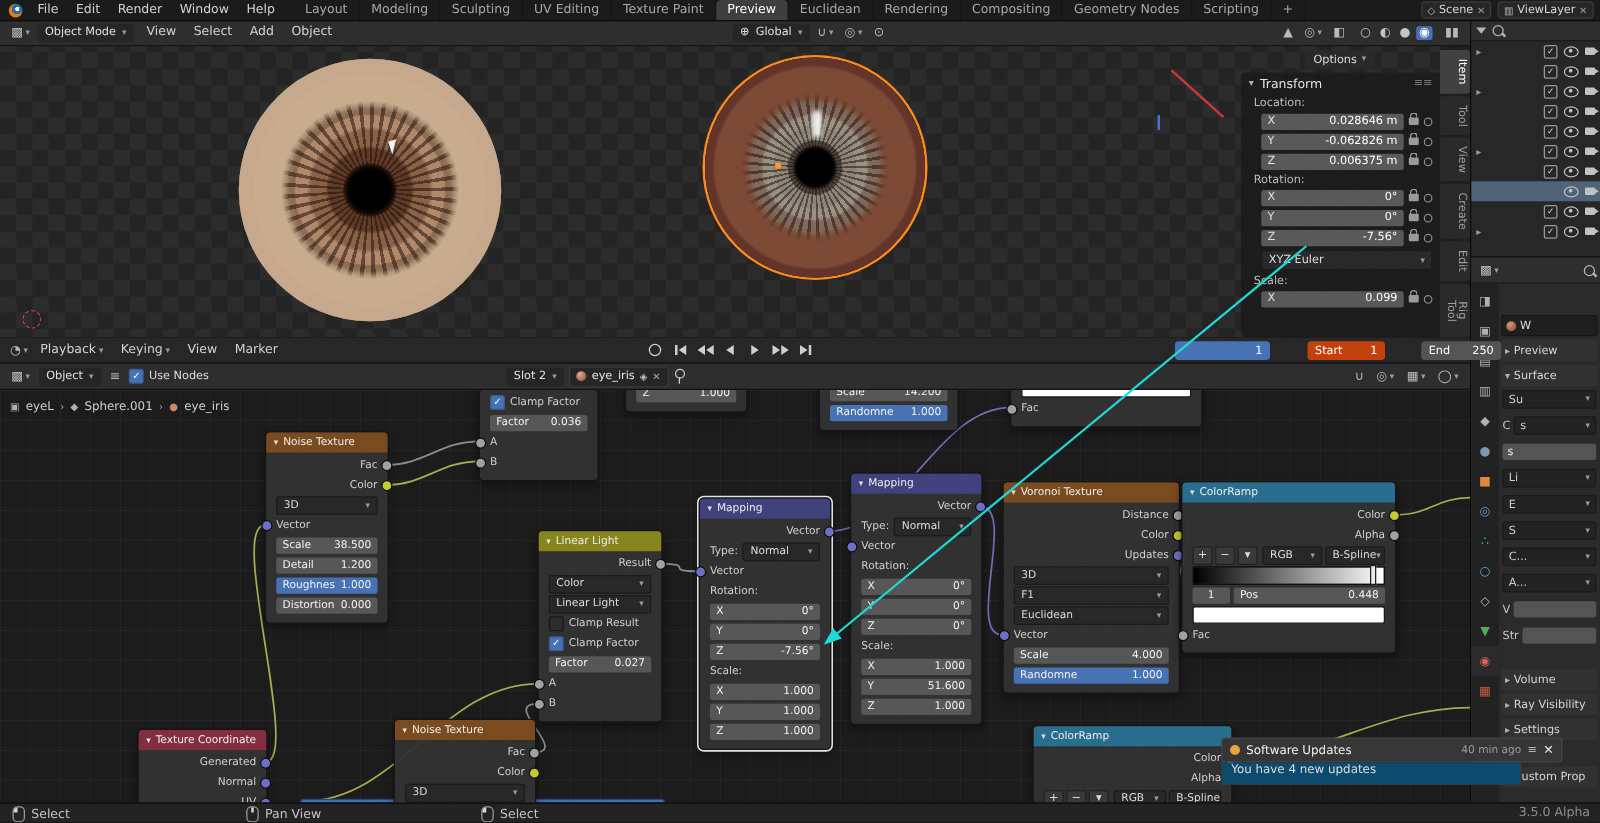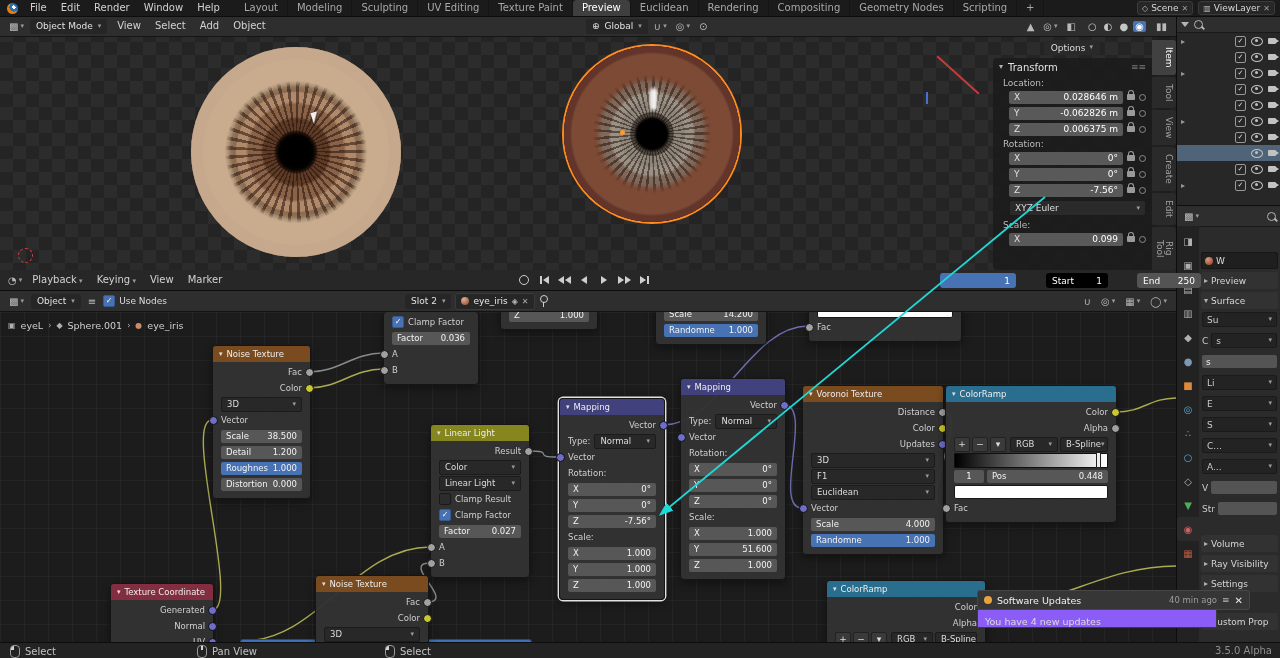--- a/index.html
+++ b/index.html
@@ -105,21 +105,21 @@
   #timeline{position:absolute;left:0;top:270px;width:1176px;height:21px;background:#272727;border-bottom:1px solid #0d0d0d;display:flex;align-items:center;padding:0 5px;box-sizing:border-box}
   #tl-menus{display:flex;align-items:center}
   #transport{position:absolute;left:516px;top:3px;display:flex;align-items:center;gap:4px}
   .t-btn{width:16px;height:14px;display:flex;align-items:center;justify-content:center;gap:1px}
   .trl{width:0;height:0;border-top:4px solid transparent;border-bottom:4px solid transparent;border-right:6px solid #cfcfcf}
   .trr{width:0;height:0;border-top:4px solid transparent;border-bottom:4px solid transparent;border-left:6px solid #cfcfcf}
   .tbar{width:2px;height:8px;background:#cfcfcf}
   .trec{width:8px;height:8px;border:1.5px solid #cfcfcf;border-radius:50%}
   .tl-field{position:absolute;top:3px;height:15px;border-radius:3px;display:flex;align-items:center;justify-content:space-between;padding:0 6px;font-size:9px;color:#fff}
   #frame-field{left:940px;width:64px;background:#4772b3;justify-content:flex-end}
-  #start-field{left:1046px;width:50px;background:#000000}
+  #start-field{left:1046px;width:50px;background:#c2410c}
   #end-field{left:1137px;width:52px;background:#545454}
 
   
   #shader{position:absolute;left:0;top:291px;width:1176px;height:351px}
   #shader-header{height:21px;background:#2e2e2e;border-bottom:1px solid #131313;display:flex;align-items:center;gap:4px;padding:0 6px;box-sizing:border-box}
   .check{width:10px;height:10px;border-radius:2px;background:#4772b3;border:1px solid #365a91;color:#fff;font-size:8px;line-height:9px;text-align:center}
   .mat-chip{display:flex;align-items:center;gap:4px;background:#262626;border:1px solid #3a3a3a;border-radius:3px;height:15px;padding:0 5px;font-size:9px;color:#e8e8e8}
   .mat-dot{width:8px;height:8px;border-radius:50%;background:radial-gradient(circle at 35% 30%,#e0b090,#8a4030)}
   .pin{position:relative;width:8px;height:12px}
   .pin:before{content:"";position:absolute;top:0;left:1px;width:6px;height:6px;border:1.5px solid #cfcfcf;border-radius:50%}
@@ -152,21 +152,21 @@
   .ghandle{position:absolute;top:-2px;width:5px;height:16px;background:#ececec;border:1px solid #222;box-sizing:border-box}
   .nswatch{flex:1;height:12px;background:#fff;border-radius:2px;border:1px solid #191919}
   .nbtn{flex:0 0 14px;height:13px;background:#3a3a3a;border:1px solid #222;border-radius:2px;display:flex;align-items:center;justify-content:center;color:#ddd;margin-right:2px;font-size:9px}
   .tools .ndrop{margin-left:2px}
 
   
   #notification{position:absolute;left:977px;top:590px;width:273px;z-index:60;font-size:9.5px}
   #notif-row1{height:20px;background:#363636;border:1px solid #474747;border-radius:3px;display:flex;align-items:center;gap:5px;padding:0 6px;box-sizing:border-box}
   #notif-dot{width:8px;height:8px;border-radius:50%;flex:none}
   #notif-time{margin-left:auto;color:#9c9c9c;font-size:8.5px}
-  #notif-row2{width:240px;height:18px;background:#8b5cf6;border:1px solid #3a3a3a;border-top:none;display:flex;align-items:flex-end;padding:0 7px;box-sizing:border-box;color:#dcdcdc}
+  #notif-row2{width:240px;height:18px;background:#0c4a6e;border:1px solid #3a3a3a;border-top:none;display:flex;align-items:flex-start;padding:0 7px;box-sizing:border-box;color:#dcdcdc}
 
   
   #statusbar{position:absolute;left:0;top:642px;width:100%;height:16px;background:#232323;border-top:1px solid #0d0d0d;z-index:20}
   .hint{position:absolute;top:2px;display:flex;align-items:center;color:#c3c3c3}
   .mouse{display:inline-block;width:8px;height:11px;border:1px solid #9a9a9a;border-radius:4px;position:relative;margin-right:5px}
   .mouse.left:before{content:"";position:absolute;left:0;top:0;width:3px;height:4px;background:#d5d5d5;border-radius:3px 0 0 0}
   .mouse.mid:before{content:"";position:absolute;left:2.5px;top:0;width:2px;height:4px;background:#d5d5d5}
   #version{position:absolute;right:8px;top:2px;color:#8f8f8f}
 
   #annotation-svg{position:absolute;left:0;top:0;z-index:55;pointer-events:none}

